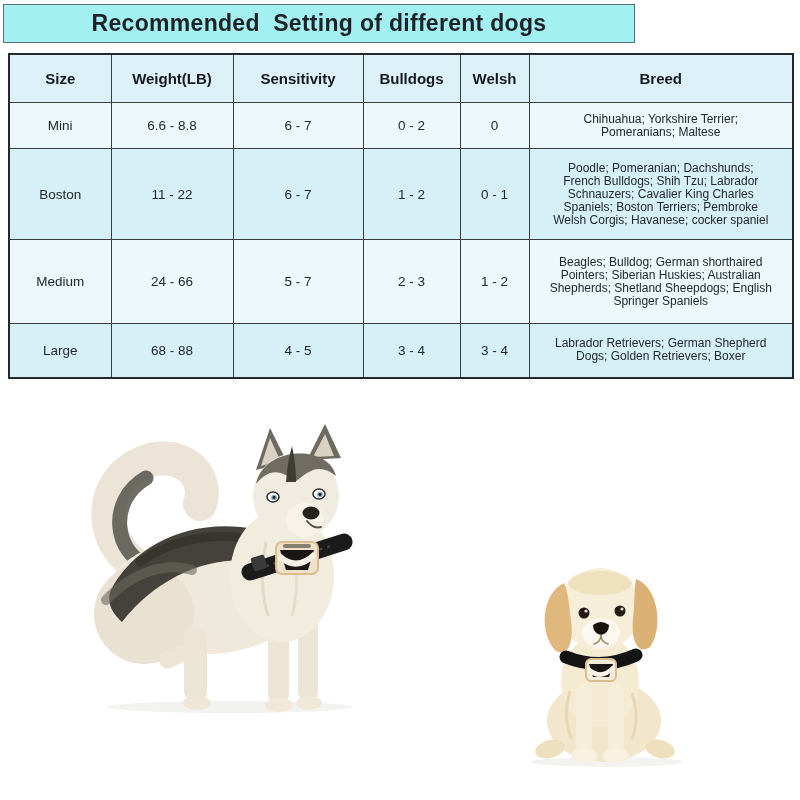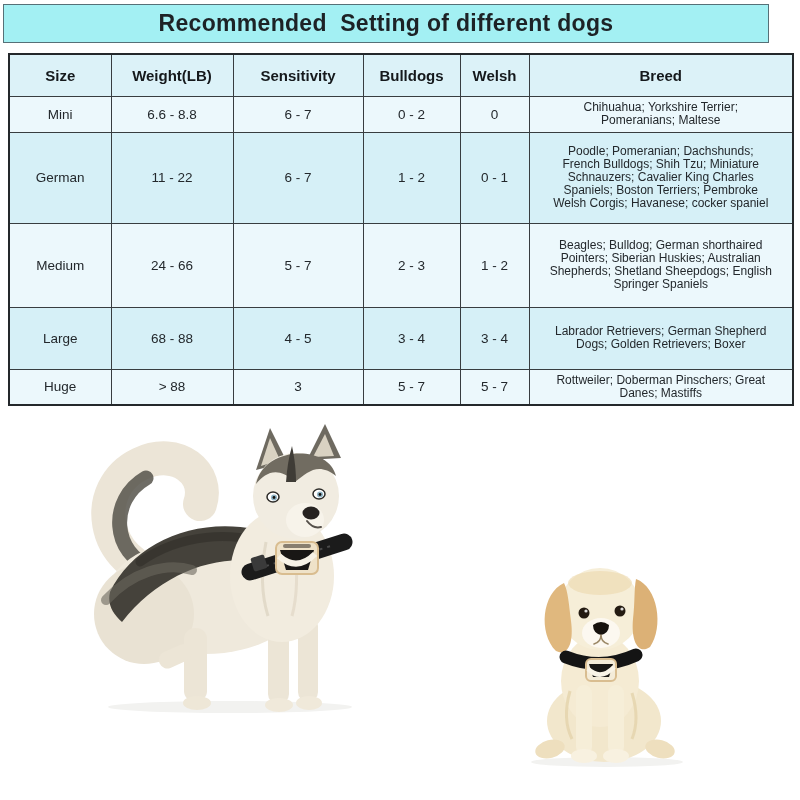--- a/index.html
+++ b/index.html
@@ -4,50 +4,50 @@
 <style>
   * { box-sizing: border-box; }
   html, body { margin: 0; padding: 0; }
   body {
     width: 800px; height: 800px; position: relative;
     background: #ffffff; overflow: hidden;
     font-family: "Liberation Sans", sans-serif;
   }
 
   .title-bar {
-    position: absolute; left: 3px; top: 4px; width: 766px; height: 39px;
+    position: absolute; left: 3px; top: 4px; width: 632px; height: 39px;
     background: #a3f0f3; border: 1px solid #567077;
     display: flex; align-items: center; justify-content: center;
   }
   .title-text {
     font-size: 23px; font-weight: bold; color: #1d2226;
     white-space: pre-wrap; letter-spacing: 0.3px;
   }
 
   table.settings {
     position: absolute; left: 8px; top: 53px; width: 784px;
     border-collapse: collapse; table-layout: fixed;
     border: 2px solid #24282b;
   }
   col.c0 { width: 102px; } col.c1 { width: 122px; } col.c2 { width: 130px; }
   col.c3 { width: 97px; }  col.c4 { width: 69px; }  col.c5 { width: 264px; }
 
   th, td {
     border: 1px solid #383d40; text-align: center; vertical-align: middle;
-    color: #23282c; padding: 4px 6px; overflow: hidden;
+    color: #23282c; padding: 15px 6px; overflow: hidden;
   }
   thead tr { height: 42px; background: #dcf2f8; }
   th { font-size: 15px; font-weight: bold; color: #15191c; }
   td { font-size: 13.5px; }
   td.breed { font-size: 12px; line-height: 13px; padding: 2px 20px; }
 
   tr.light { background: #ecf8fc; }
   tr.cyan  { background: #d6f0f7; }
   tr.h47 { height: 36px; } tr.h91 { height: 91px; }
-  tr.h84 { height: 84px; } tr.h46 { height: 62px; }
+  tr.h84 { height: 84px; } tr.h46 { height: 54px; }
 
   .husky { position: absolute; left: 80px; top: 424px; width: 290px; height: 292px; }
   .puppy { position: absolute; left: 512px; top: 563px; width: 190px; height: 208px; }
   .husky svg, .puppy svg { display: block; width: 100%; height: 100%; }
 </style>
 </head>
 <body>
 
 <div class="title-bar">
   <span class="title-text">Recommended  Setting of different dogs</span>
@@ -75,50 +75,42 @@
   <tbody>
     <tr class="light h47">
       <td>Mini</td>
       <td>6.6 - 8.8</td>
       <td>6 - 7</td>
       <td>0 - 2</td>
       <td>0</td>
       <td class="breed">Chihuahua; Yorkshire Terrier; Pomeranians; Maltese</td>
     </tr>
     <tr class="cyan h91">
-      <td>German</td>
+      <td>Boston</td>
       <td>11 - 22</td>
       <td>6 - 7</td>
       <td>1 - 2</td>
       <td>0 - 1</td>
-      <td class="breed">Poodle; Pomeranian; Dachshunds; French Bulldogs; Shih Tzu; Miniature Schnauzers; Cavalier King Charles Spaniels; Boston Terriers; Pembroke Welsh Corgis; Havanese; cocker spaniel</td>
+      <td class="breed">Poodle; Pomeranian; Dachshunds; French Bulldogs; Shih Tzu; Labrador Schnauzers; Cavalier King Charles Spaniels; Boston Terriers; Pembroke Welsh Corgis; Havanese; cocker spaniel</td>
     </tr>
     <tr class="light h84">
       <td>Medium</td>
       <td>24 - 66</td>
       <td>5 - 7</td>
       <td>2 - 3</td>
       <td>1 - 2</td>
       <td class="breed">Beagles; Bulldog; German shorthaired Pointers; Siberian Huskies; Australian Shepherds; Shetland Sheepdogs; English Springer Spaniels</td>
     </tr>
     <tr class="cyan h46">
       <td>Large</td>
       <td>68 - 88</td>
       <td>4 - 5</td>
       <td>3 - 4</td>
       <td>3 - 4</td>
       <td class="breed">Labrador Retrievers; German Shepherd Dogs; Golden Retrievers; Boxer</td>
-    </tr>
-    <tr class="light h47">
-      <td>Huge</td>
-      <td>&gt; 88</td>
-      <td>3</td>
-      <td>5 - 7</td>
-      <td>5 - 7</td>
-      <td class="breed">Rottweiler; Doberman Pinschers; Great Danes; Mastiffs</td>
     </tr>
   </tbody>
 </table>
 
 <div class="husky">
   <svg viewBox="0 0 290 292" xmlns="http://www.w3.org/2000/svg">
     <ellipse cx="150" cy="283" rx="122" ry="6" fill="#f2f2f0"></ellipse>
 
     <g>
       <path d="M 84 152 C 20 140, 10 64, 60 40 C 98 22, 130 50, 120 80" stroke="#ece5d7" stroke-width="34" fill="none" stroke-linecap="round"></path>

